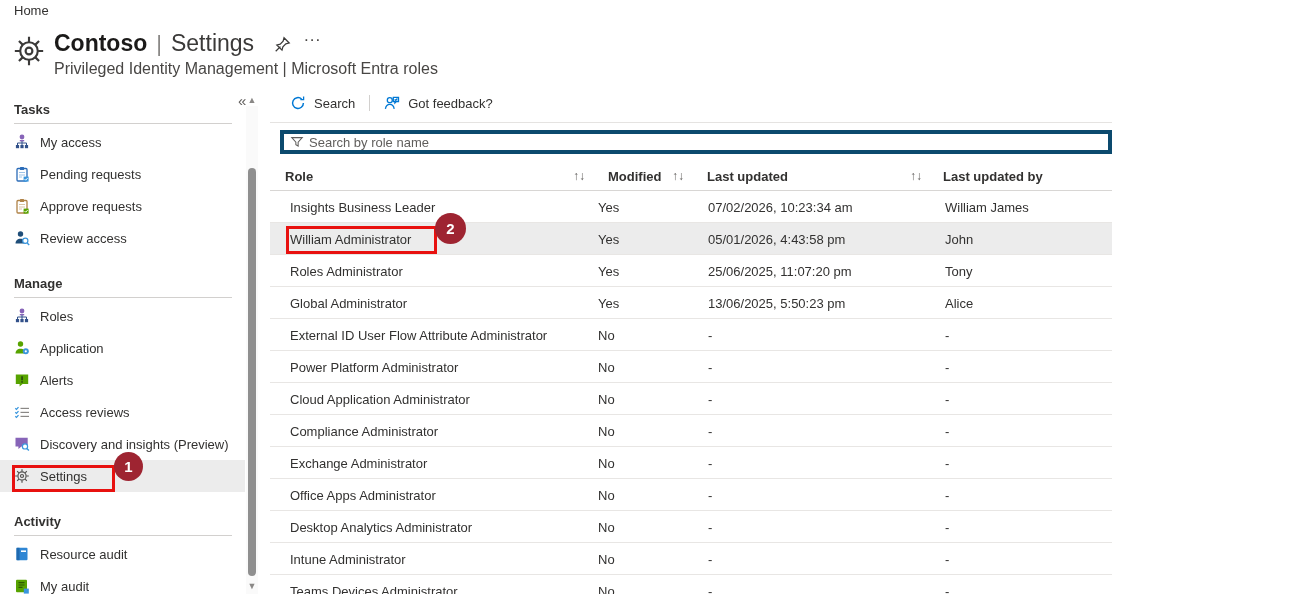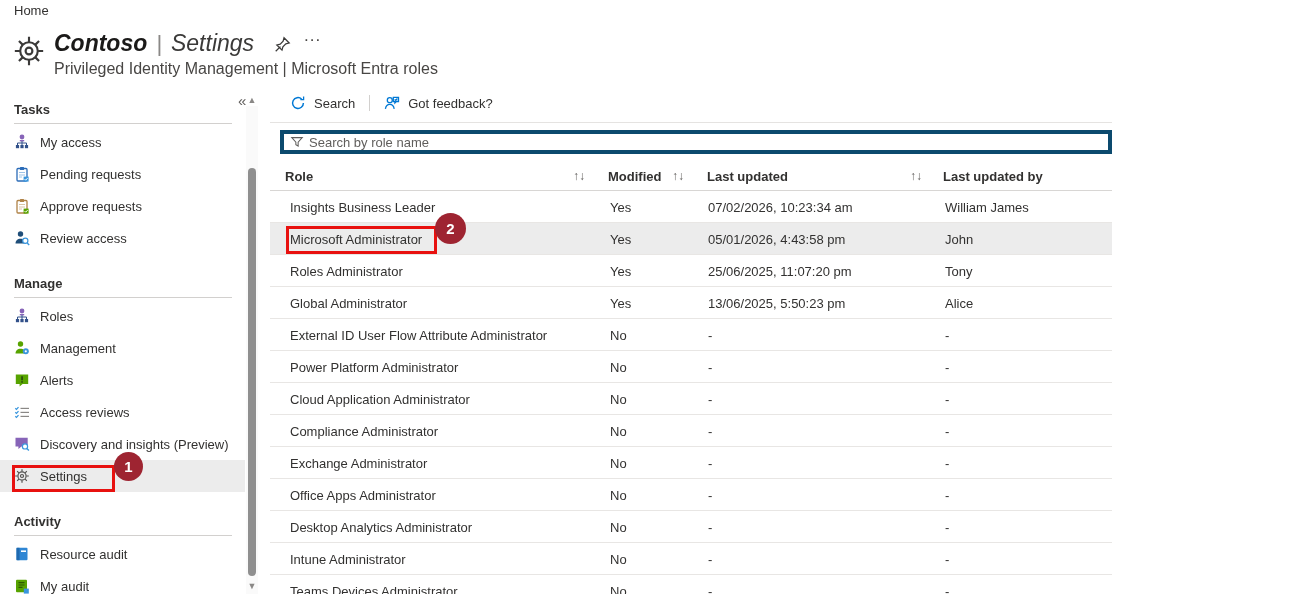--- a/index.html
+++ b/index.html
@@ -13,21 +13,21 @@
   *{box-sizing:border-box;margin:0;padding:0;}
   html,body{width:1294px;height:594px;overflow:hidden;background:#fff;
     font-family:"Liberation Sans",sans-serif;color:var(--text);}
   .page{position:relative;width:1112px;height:594px;background:#fff;}
 
   
   .breadcrumb{position:absolute;left:14px;top:3px;font-size:13px;color:var(--text);cursor:pointer;}
   .app-header{position:absolute;left:12px;top:30px;display:flex;align-items:flex-start;}
   .app-gear{width:34px;height:34px;margin-top:4px;}
   .title-block{margin-left:8px;}
-  .title-row{display:flex;align-items:flex-end;font-style:italic;}
+  .title-row{display:flex;align-items:flex-end;}
   .title-primary{font-size:23px;font-weight:700;color:#1b1a19;}
   .title-sep{font-size:22px;color:#8a8886;margin:0 9px;font-weight:300;}
   .title-secondary{font-size:23px;font-weight:400;color:#3b3a39;}
   .subtitle{font-size:16px;color:#484644;margin-top:3px;}
   .pin-btn{position:absolute;left:273px;top:36px;width:18px;height:18px;cursor:pointer;}
   .more-btn{position:absolute;left:304px;top:26px;font-size:17px;color:#484644;
     letter-spacing:1px;cursor:pointer;}
 
   
   .sidebar{position:absolute;left:0;top:88px;width:245px;bottom:0;background:#fff;}
@@ -73,21 +73,21 @@
   .sort-glyph{position:absolute;top:0;height:30px;display:flex;align-items:center;
     font-size:12px;color:var(--muted);cursor:pointer;}
   .h-role{left:15px;} .s1{left:303px;} .h-modified{left:338px;} .s2{left:402px;}
   .h-updated{left:437px;} .s3{left:640px;} .h-by{left:673px;}
 
   .grid-body{position:relative;}
   .grid-row{position:relative;height:32px;border-bottom:1px solid #e8e6e4;cursor:pointer;}
   .grid-row.highlighted{background:var(--selected-bg);}
   .grid-row .cell{position:absolute;top:0;height:32px;display:flex;align-items:center;
     font-size:13px;color:var(--text);white-space:nowrap;text-align:right;}
-  .c-role{left:20px;} .c-modified{left:340px;} .c-updated{left:438px;} .c-by{left:675px;}
+  .c-role{left:20px;} .c-modified{left:328px;} .c-updated{left:438px;} .c-by{left:675px;}
 
   
   .annotation{position:absolute;pointer-events:none;z-index:50;}
   .ann-box{border:3px solid var(--annotation-red);}
   .ann-box1{left:12px;top:465px;width:103px;height:27px;}
   .ann-box2{left:286px;top:226px;width:151px;height:28px;}
   .ann-badge{background:var(--badge-bg);border-radius:50%;color:#fff;font-weight:700;
     display:flex;align-items:center;justify-content:center;font-size:15px;}
   .ann-badge1{left:114px;top:452px;width:29px;height:29px;}
   .ann-badge2{left:435px;top:213px;width:31px;height:31px;}
@@ -193,21 +193,21 @@
       </div>
       <div class="side-item">
         <span class="icon">
           <svg viewBox="0 0 16 16">
             <circle cx="6.5" cy="4" r="2.7" fill="#57a300"></circle>
             <path d="M1.5 13.5c0-3 2.1-4.8 5-4.8s5 1.8 5 4.8z" fill="#57a300"></path>
             <circle cx="11.8" cy="11.3" r="3" fill="#3a96dd"></circle>
             <circle cx="11.8" cy="11.3" r="1.1" fill="#fff"></circle>
           </svg>
         </span>
-        <span>Management</span>
+        <span>Application</span>
       </div>
       <div class="side-item">
         <span class="icon">
           <svg viewBox="0 0 16 16">
             <path d="M1.8 2.5h12.4v9.4H8.6L5.6 14.5v-2.6H1.8z" fill="#57a300"></path>
             <rect x="7.3" y="4.3" width="1.5" height="4" fill="#23410c"></rect>
             <rect x="7.3" y="9.2" width="1.5" height="1.5" fill="#23410c"></rect>
           </svg>
         </span>
         <span>Alerts</span>
@@ -315,21 +315,21 @@
       <span class="hcell h-by">Last updated by</span>
     </div>
     <div class="grid-body" id="grid-body">
         <div class="grid-row">
           <span class="cell c-role">Insights Business Leader</span>
           <span class="cell c-modified">Yes</span>
           <span class="cell c-updated">07/02/2026, 10:23:34 am</span>
           <span class="cell c-by">William James</span>
         </div>
         <div class="grid-row highlighted">
-          <span class="cell c-role">Microsoft Administrator</span>
+          <span class="cell c-role">William Administrator</span>
           <span class="cell c-modified">Yes</span>
           <span class="cell c-updated">05/01/2026, 4:43:58 pm</span>
           <span class="cell c-by">John</span>
         </div>
         <div class="grid-row">
           <span class="cell c-role">Roles Administrator</span>
           <span class="cell c-modified">Yes</span>
           <span class="cell c-updated">25/06/2025, 11:07:20 pm</span>
           <span class="cell c-by">Tony</span>
         </div>

